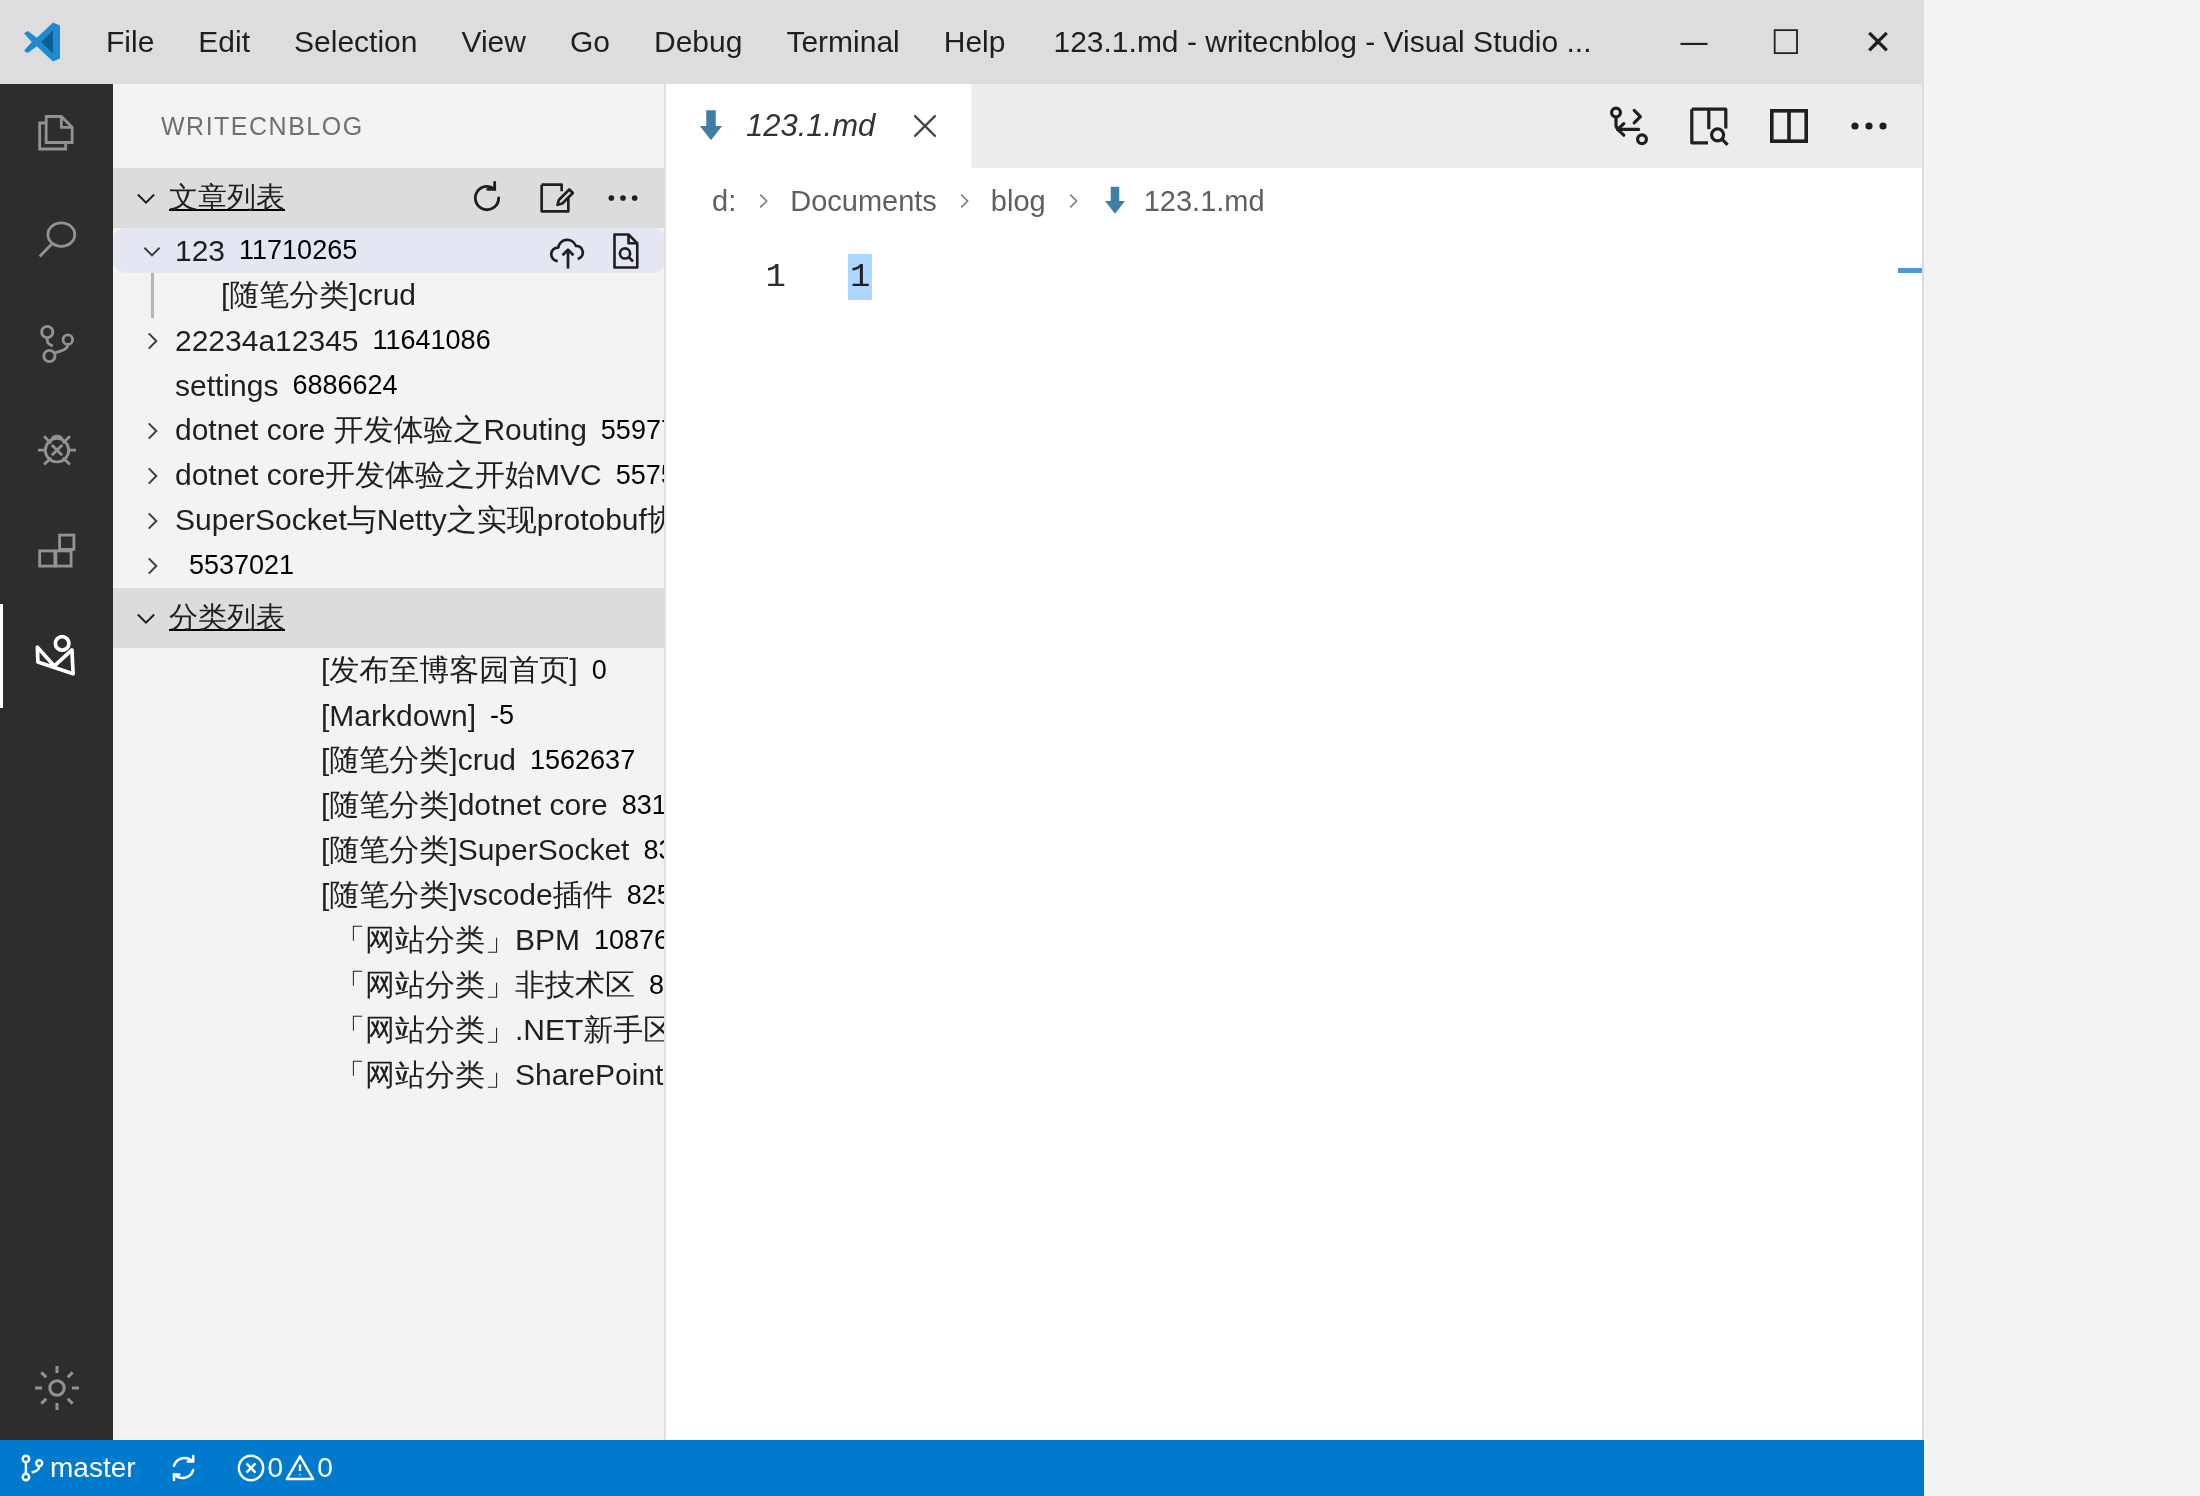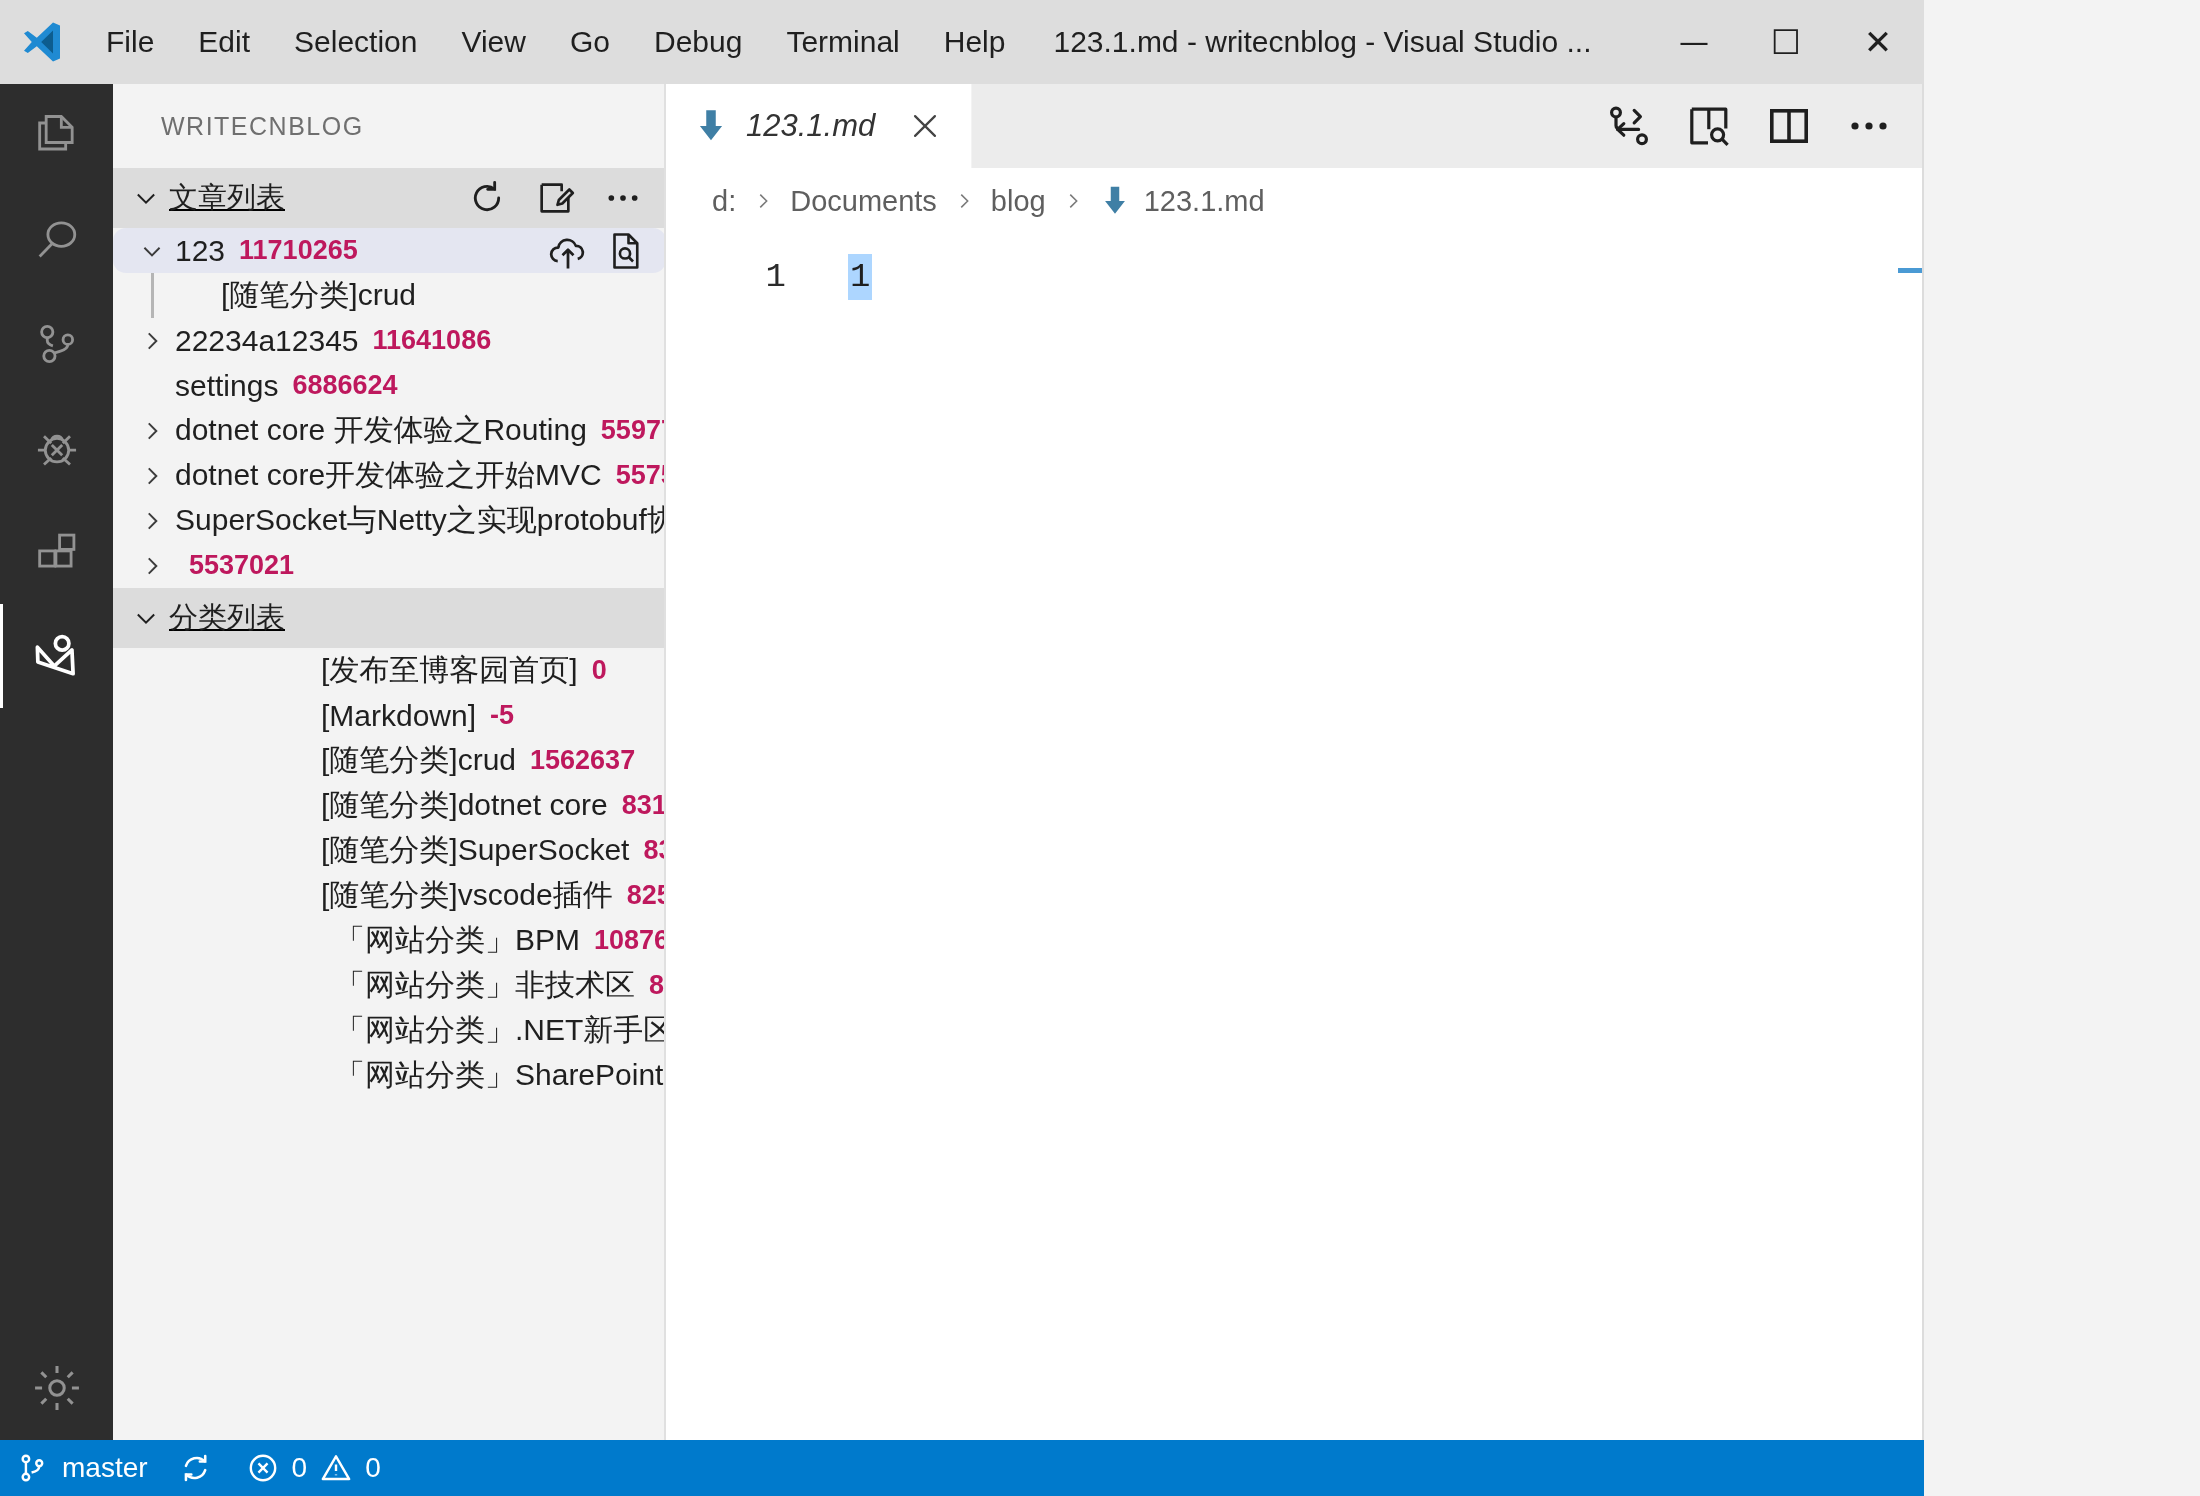--- a/index.html
+++ b/index.html
@@ -68,21 +68,21 @@
 
   .tree { flex: 0 0 auto; }
   .tree-row {
     height: 45px; display: flex; align-items: center; padding-left: 16px;
     white-space: nowrap; overflow: hidden; position: relative;
   }
   .tree-row.selected { background: #e4e6f1; border-radius: 13px; }
   .tw-slot { width: 46px; flex: 0 0 46px; display: flex; align-items: center; justify-content: center; }
   .guide { width: 3px; height: 45px; background: #b5b5b5; margin-left: 22px; margin-right: 21px; flex: 0 0 3px; }
   .row-label { font-size: 30px; color: #1f1f1f; }
-  .row-meta { font-size: 27px; color: #be185d; margin-left: 14px; font-weight: bold; }
+  .row-meta { font-size: 27px; color: #000000; margin-left: 14px; }
   .row-hover-icons {
     position: absolute; right: 20px; top: 0; height: 45px;
     display: flex; align-items: center; gap: 14px;
   }
 
   .cat-row { padding-left: 0; }
   .cat-row .pad { width: 208px; flex: 0 0 208px; }
   .cat-row .pad-wide { width: 222px; flex: 0 0 222px; }
 
   .sidebar-sash { position: absolute; right: 0; top: 0; bottom: 0; width: 2px; background: #e0e0e0; }
@@ -114,21 +114,21 @@
   .sel { background: #add6ff; padding: 4px 2px; }
   .overview-ruler { position: absolute; right: 0; top: 0; bottom: 0; width: 28px; background: #ffffff; }
   .ruler-mark { position: absolute; right: 2px; top: 34px; width: 24px; height: 5px; background: #4a9ad4; }
   .ed-right-edge { position: absolute; right: 0; top: 0; bottom: 0; width: 2px; background: #dcdcdc; }
 
   
   .statusbar {
     height: 56px; flex: 0 0 56px; background: #007acc; display: flex; align-items: center;
     color: #ffffff; font-size: 28px;
   }
-  .sb-item { display: flex; align-items: center; height: 56px; padding: 0 16px; gap: 12px; white-space: nowrap; justify-content: center; }
+  .sb-item { display: flex; align-items: center; height: 56px; padding: 0 16px; gap: 0; white-space: nowrap; justify-content: center; }
   .sb-right { margin-left: auto; display: flex; align-items: center; }
   svg { display: block; }
 </style>
 </head>
 <body>
 
 <div id="app">
 
   <div class="titlebar">
     <div class="vs-logo">

